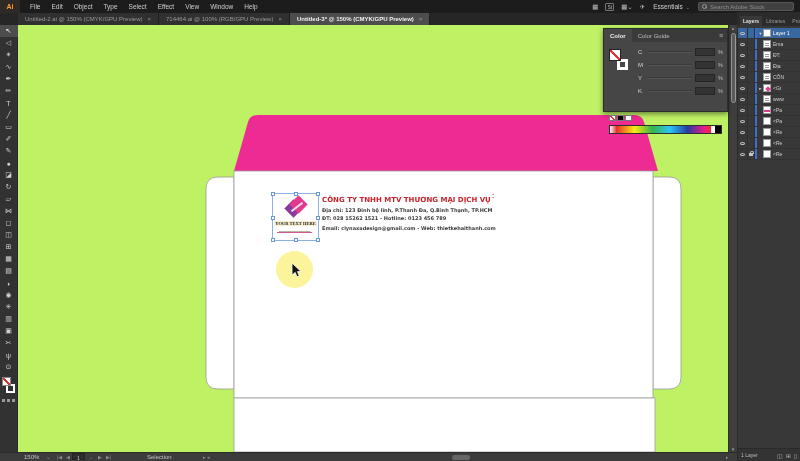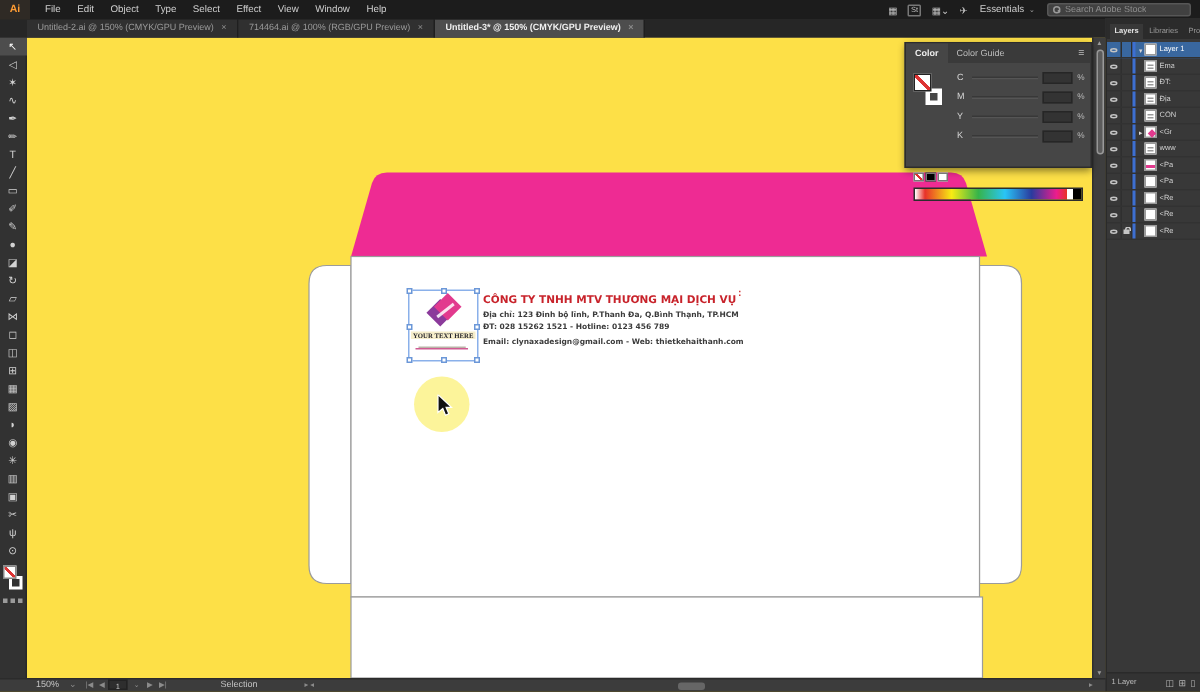--- a/index.html
+++ b/index.html
@@ -44,21 +44,21 @@
   .tool.active { background:#4d4d4d; color:#fff; }
   .proxy { position:relative; width:18px; height:20px; margin-top:3px; }
   .proxy .stroke-sq { position:absolute; left:6px; top:8px; width:9px; height:9px; border:2px solid #fff; }
   .proxy .fill-sq { position:absolute; left:2px; top:1px; width:9px; height:9px; background:#fff;
     border:1px solid #888;
     background-image:linear-gradient(45deg, transparent 42%, #d33 42%, #d33 58%, transparent 58%); }
   .modes { display:flex; gap:2px; margin-top:3px; }
   .modes i { width:3px; height:3px; background:#9a9a9a; display:block; }
 
   
-  .canvas { position:absolute; left:18px; top:25px; width:719px; height:427px; background:#fde047;
+  .canvas { position:absolute; left:18px; top:25px; width:719px; height:427px; background:#bef264;
     overflow:hidden; z-index:1; }
   .env-svg { position:absolute; left:0; top:0; }
 
   
   .company { position:absolute; left:304px; top:171px; width:260px; }
   .company .l1 { font-size:7px; font-weight:bold; color:#c8232b; white-space:nowrap;
     font-family:"DejaVu Sans","Liberation Sans",sans-serif; }
   .company .l2 { margin-top:3px; } .company .l3 { margin-top:2px; } .company .l4 { margin-top:4px; }
   .company .sm { font-size:5px; font-weight:bold; color:#3b3b3b; white-space:nowrap;
     font-family:"DejaVu Sans","Liberation Sans",sans-serif; }

